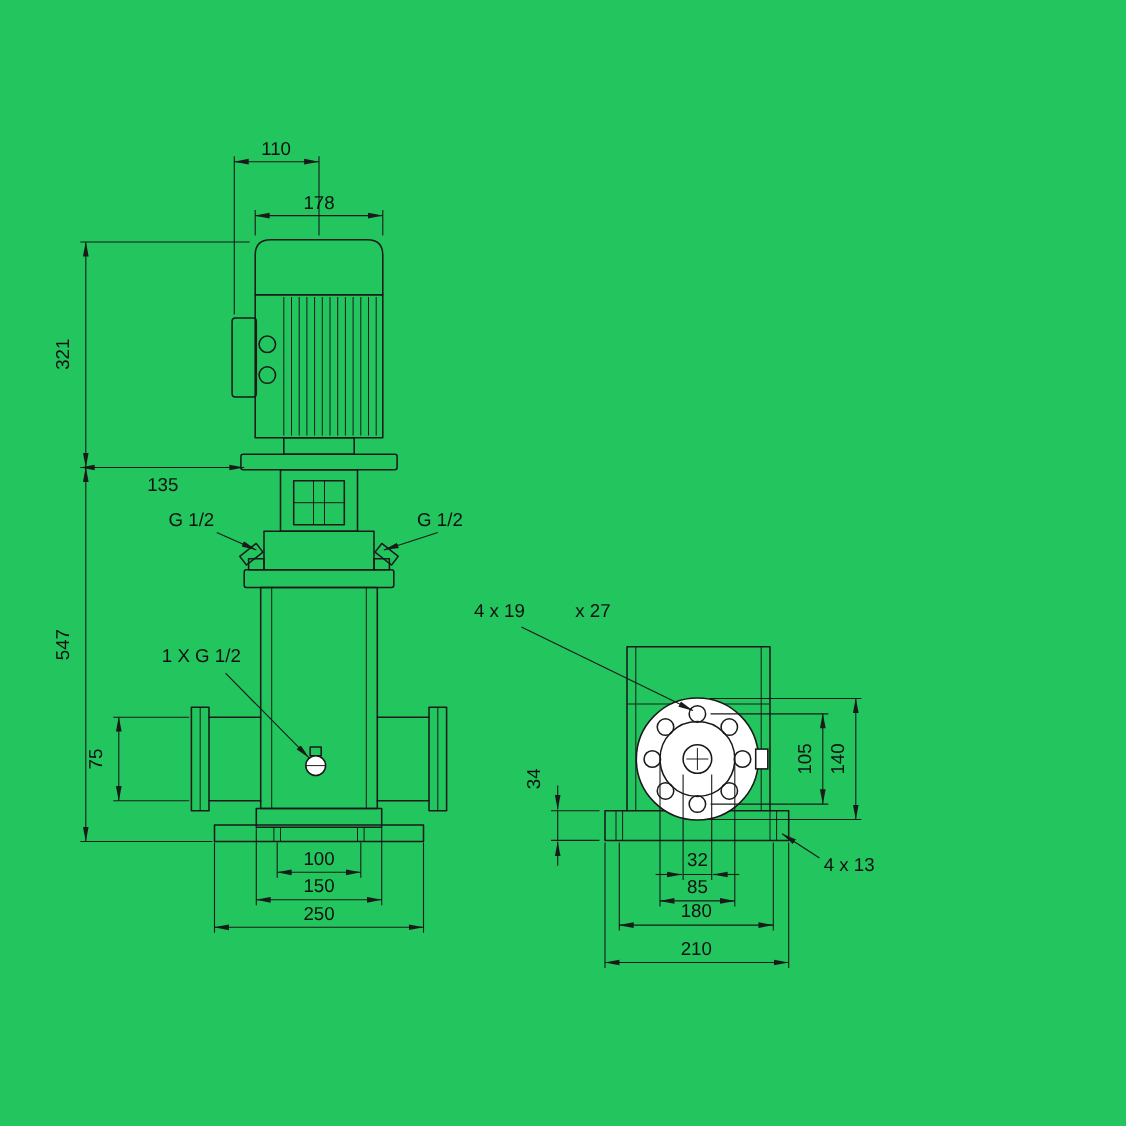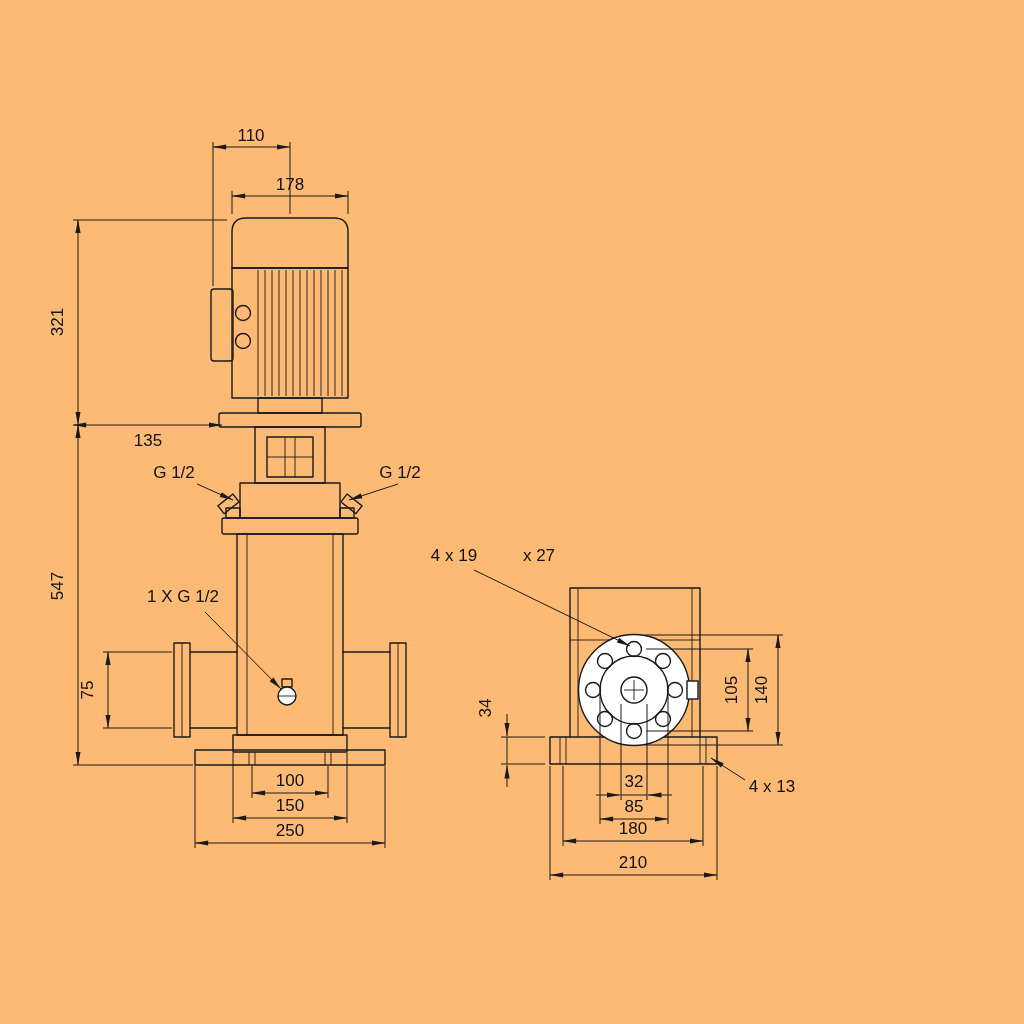--- a/index.html
+++ b/index.html
@@ -1,16 +1,16 @@
 <!DOCTYPE html>
 <html><head>
 <meta charset="utf-8">
 <style>
   html,body{margin:0;padding:0;background:#ffffff;}
-  .page{position:relative;width:1024px;height:1024px;background:#fdba74;overflow:hidden;}
+  .page{position:relative;width:1024px;height:1024px;background:#22c55e;overflow:hidden;}
   svg{display:block;}
   .ol{fill:none;stroke:#1a1a1a;stroke-width:1.4;stroke-linejoin:round;stroke-linecap:round;}
   .olw{fill:#ffffff;stroke:#1a1a1a;stroke-width:1.4;}
   .thin{fill:none;stroke:#1a1a1a;stroke-width:0.9;}
   .dim{fill:none;stroke:#1a1a1a;stroke-width:1;}
   text{font-family:"Liberation Sans",sans-serif;font-size:17px;fill:#111111;}
   .dimtext{text-anchor:middle;}
 </style>
 </head>
 <body>

